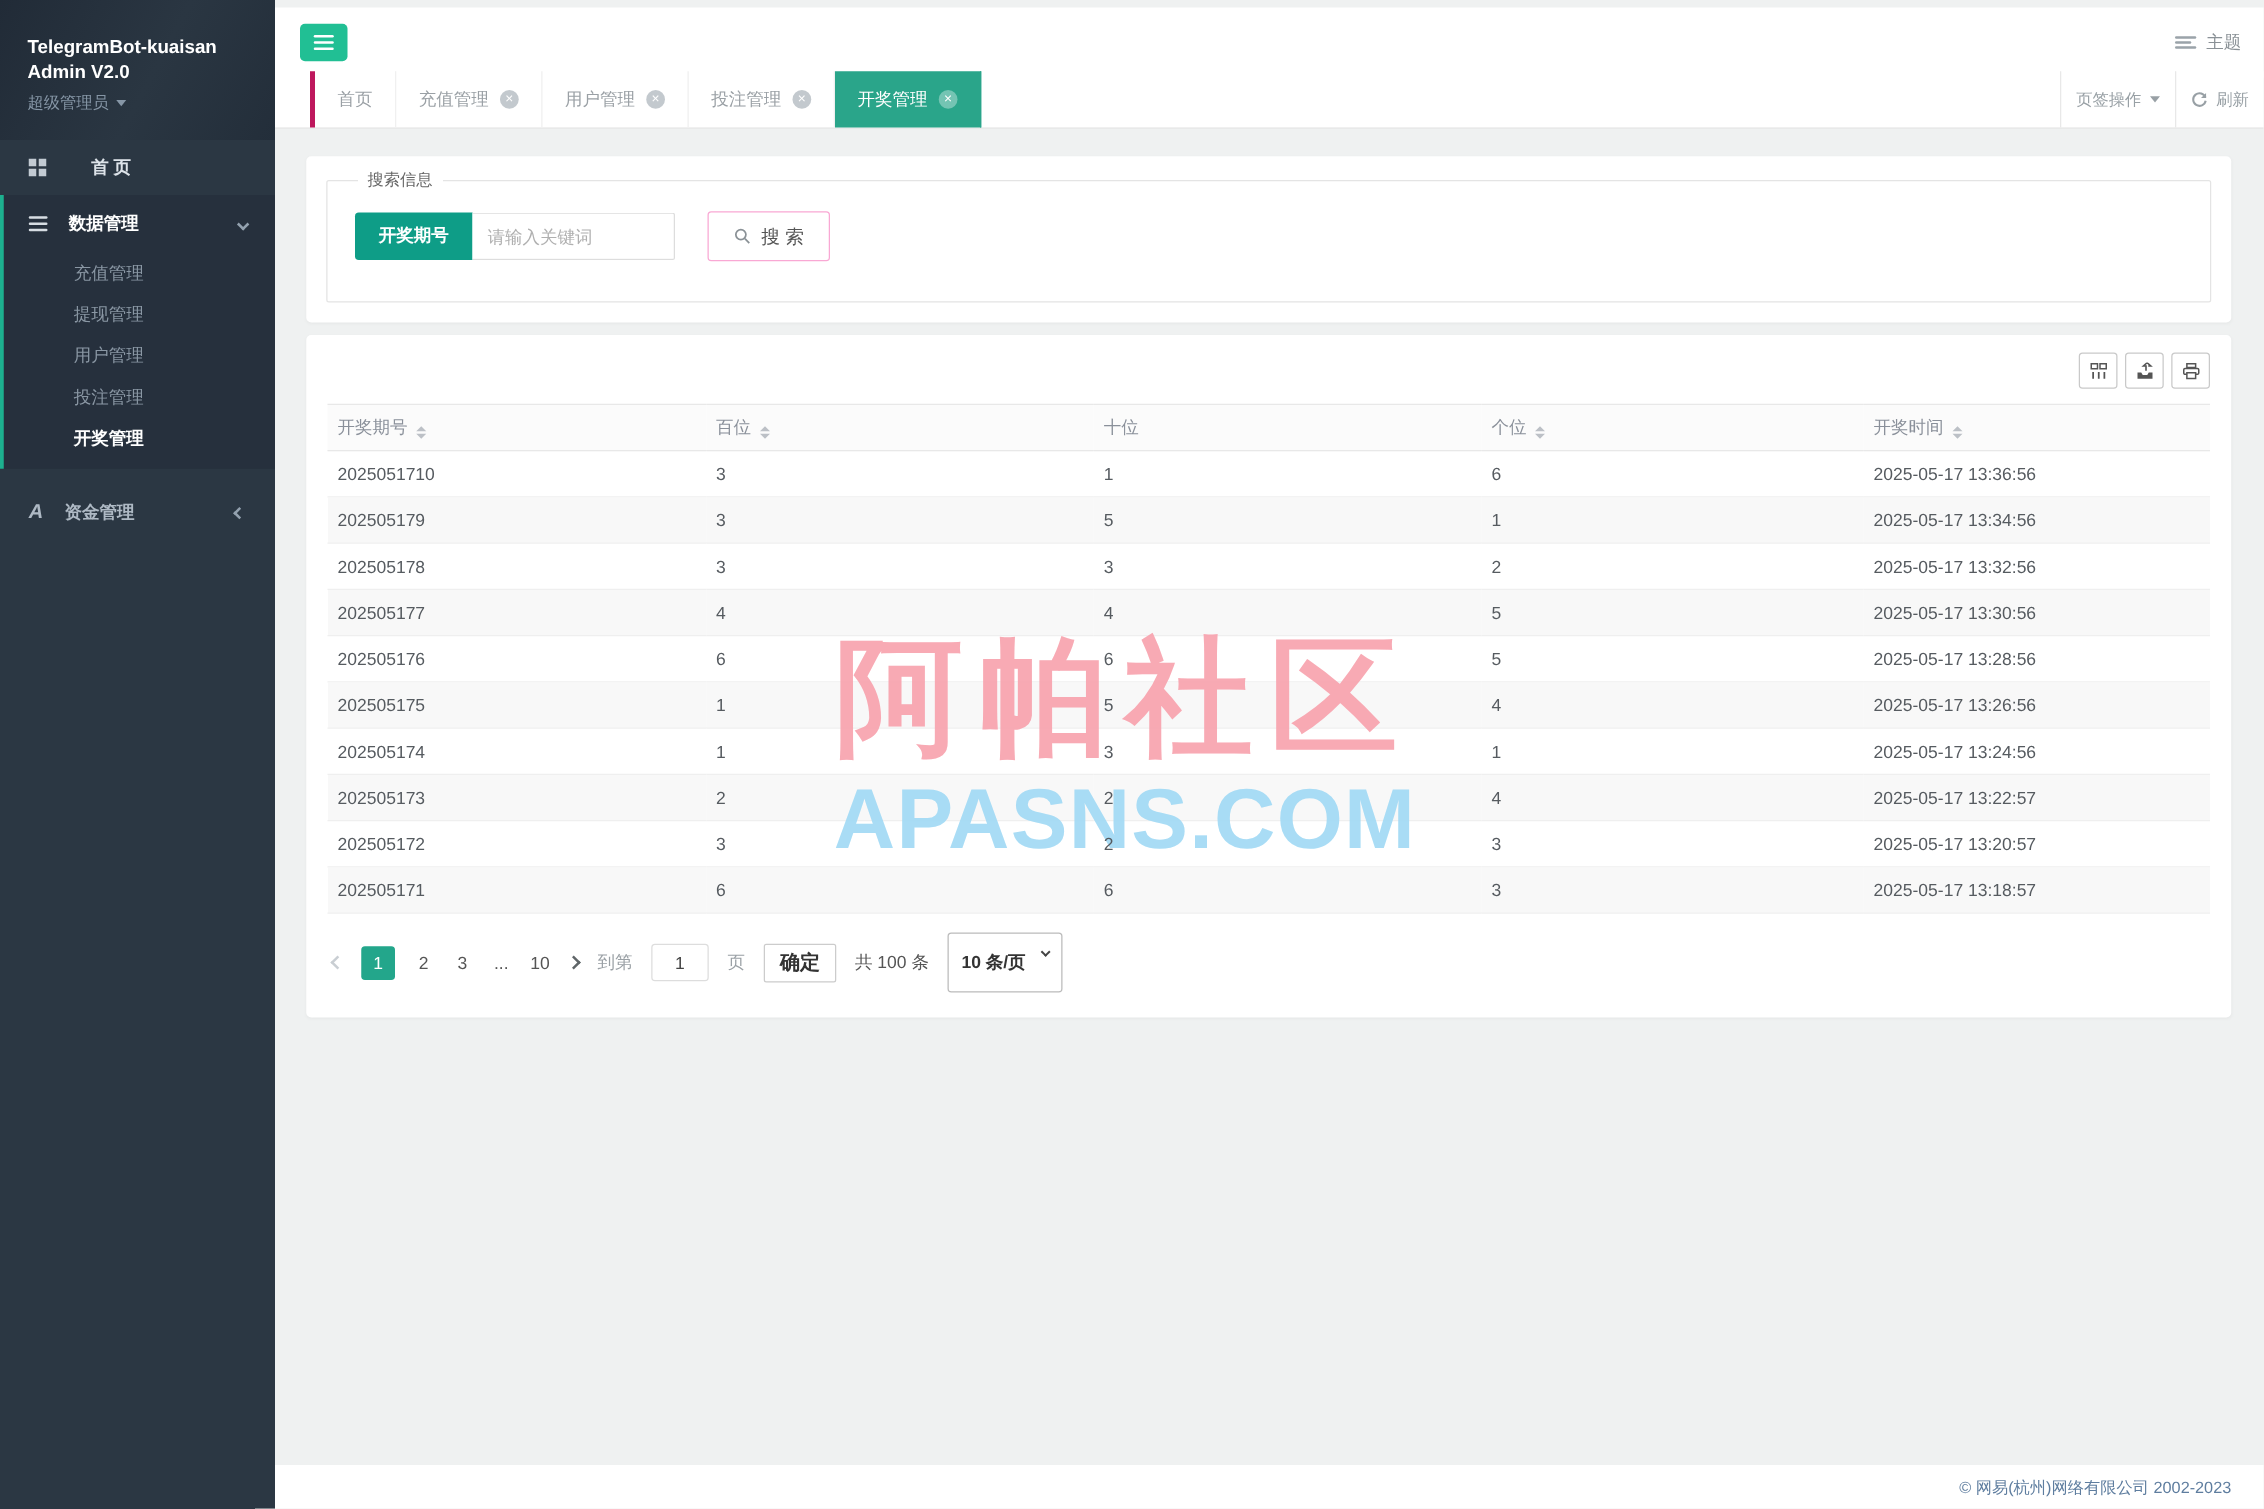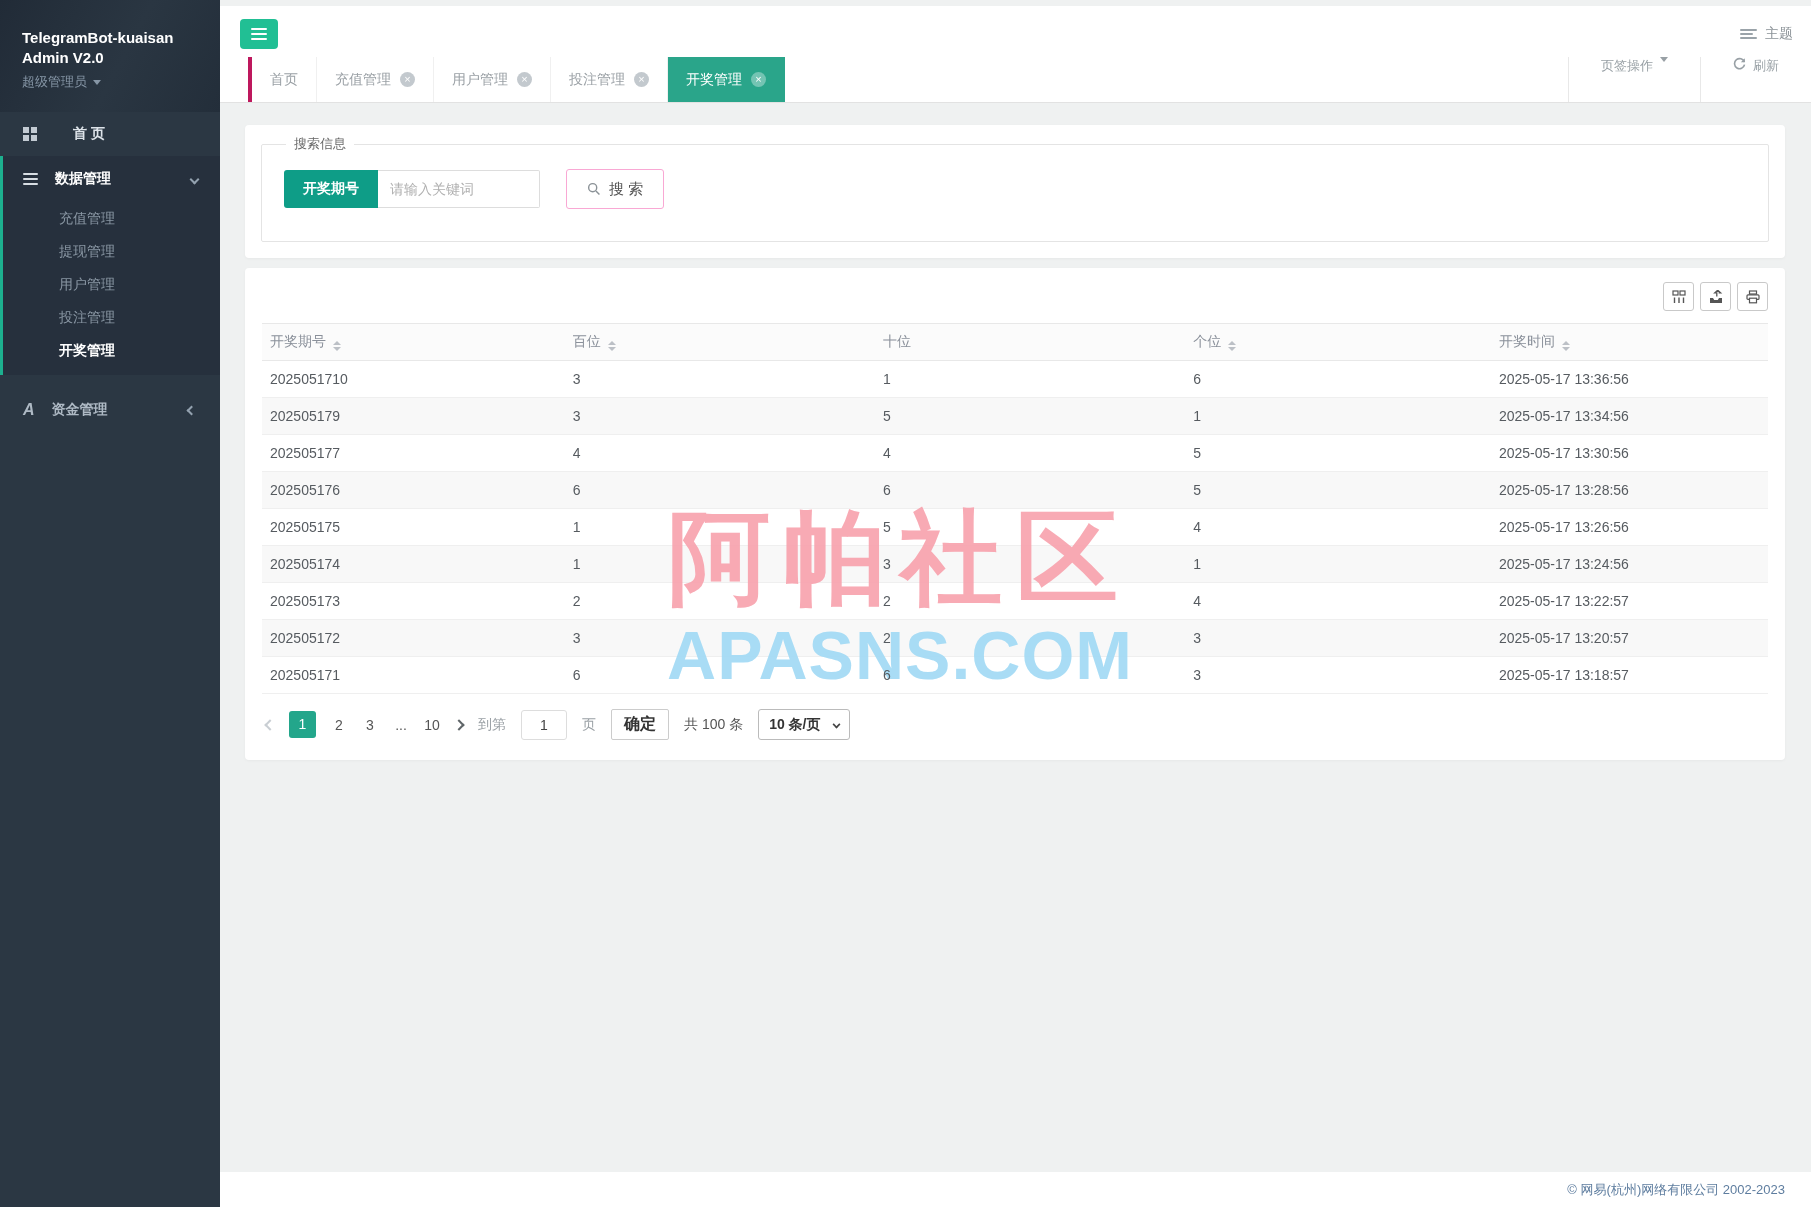--- a/index.html
+++ b/index.html
@@ -41,21 +41,21 @@
 
   
   .tabbar { position:absolute; left:220px; top:57px; right:0; height:46px; background:#fff; border-bottom:1px solid #e2e2e2; display:flex; align-items:stretch; padding-left:28px; }
   .tab { display:flex; align-items:center; padding:0 18px; color:#9aa0a5; font-size:14px; border-right:1px solid #f0f0f0; cursor:pointer; white-space:nowrap; }
   .tab:first-of-type { border-left:4px solid #be185d; }
   .tab.active { background:#2aa58a; color:#fff; border-color:#2aa58a; }
   .tab-close { width:15px; height:15px; border-radius:50%; background:#c3c9ce; margin-left:9px; position:relative; cursor:pointer; }
   .tab-close::before { content:"×"; position:absolute; left:0; top:0; width:15px; height:15px; line-height:14px; text-align:center; color:#fff; font-size:11px; }
   .tab.active .tab-close { background:rgba(255,255,255,.35); }
   .tab-right { margin-left:auto; display:flex; align-items:stretch; }
-  .tab-ctrl { display:flex; align-items:flex-start; gap:7px; padding:0 32px; color:#98a0a5; font-size:13px; border-left:1px solid #e8e8e8; cursor:pointer; white-space:nowrap; }
+  .tab-ctrl { display:flex; align-items:center; gap:7px; padding:0 12px; color:#98a0a5; font-size:13px; border-left:1px solid #e8e8e8; cursor:pointer; white-space:nowrap; }
   .caret-down-xs { width:0; height:0; border-left:4px solid transparent; border-right:4px solid transparent; border-top:5px solid #98a0a5; }
 
   
   .content { position:absolute; left:220px; top:104px; right:0; bottom:35px; padding:21px 26px 0 25px; }
   .card { background:#fff; border-radius:4px; box-shadow:0 1px 3px rgba(0,0,0,.04); }
   .search-card { padding:10px 16px 16px; margin-bottom:10px; }
   fieldset.search-fs { border:1px solid #e4e4e4; border-radius:2px; padding:16px 16px 32px 22px; }
   fieldset.search-fs legend { color:#666; font-size:13px; padding:0 8px; margin-left:2px; }
   .search-row { display:flex; align-items:center; }
   .field-btn { background:#0e9d87; color:#fff; font-size:14px; font-weight:bold; height:38px; padding:0 19px; border:none; border-radius:3px 0 0 3px; cursor:pointer; font-family:inherit; }
@@ -79,21 +79,21 @@
   
   .pagination { display:flex; align-items:center; gap:15px; padding:15px 4px 2px; font-size:14px; color:#555; }
   .pg-chev { width:8px; height:8px; border-right:2px solid #c9ced3; border-bottom:2px solid #c9ced3; transform:rotate(135deg); cursor:pointer; }
   .pg-chev.next { border-color:#5f6568; transform:rotate(-45deg); }
   .pg-num { min-width:16px; text-align:center; color:#555; cursor:pointer; }
   .pg-num.active { width:27px; height:27px; background:#23a68b; color:#fff; line-height:27px; border-radius:3px; }
   .pg-label { color:#9aa0a5; }
   .goto-input { width:46px; height:30px; border:1px solid #ddd; border-radius:3px; text-align:center; font-size:14px; color:#444; outline:none; font-family:inherit; }
   .confirm-btn { height:31px; padding:0 12px; border:1px solid #ccc; border-radius:2px; background:#fff; font-size:16px; color:#333; font-weight:bold; cursor:pointer; font-family:inherit; }
   .pg-total { color:#555; }
-  .size-select { height:31px; border:1px solid #bbb; border-radius:3px; padding:0 28px 0 10px; display:flex; align-items:center; position:relative; font-size:14px; color:#333; font-weight:bold; cursor:pointer; }
+  .size-select { height:48px; border:1px solid #bbb; border-radius:3px; padding:0 28px 0 10px; display:flex; align-items:center; position:relative; font-size:14px; color:#333; font-weight:bold; cursor:pointer; }
   .size-select .chevd { position:absolute; right:9px; top:11px; width:7px; height:7px; border-right:2px solid #444; border-bottom:2px solid #444; transform:rotate(45deg) scale(.8); }
 
   
   .watermark { position:absolute; left:640px; top:505px; width:520px; text-align:center; z-index:1; opacity:.92; pointer-events:none; }
   .wm-line1 { font-size:102px; font-weight:bold; color:#f8a3ae; letter-spacing:14px; line-height:1.05; white-space:nowrap; }
   .wm-line2 { margin-top:4px; font-size:68px; font-weight:bold; color:#a2daf5; letter-spacing:1px; white-space:nowrap; }
 
   
   .footer { position:absolute; left:220px; right:0; bottom:0; height:35px; background:#fff; text-align:right; line-height:35px; padding-right:26px; color:#5e7d9f; font-size:13px; }
 
@@ -287,20 +287,27 @@
           </tr>
 
           <tr>
             <td>202505179</td>
             <td>3</td>
             <td>5</td>
             <td>1</td>
             <td>2025-05-17 13:34:56</td>
           </tr>
 
+          <tr>
+            <td>202505178</td>
+            <td>3</td>
+            <td>3</td>
+            <td>2</td>
+            <td>2025-05-17 13:32:56</td>
+          </tr>
 
           <tr>
             <td>202505177</td>
             <td>4</td>
             <td>4</td>
             <td>5</td>
             <td>2025-05-17 13:30:56</td>
           </tr>
 
           <tr>

